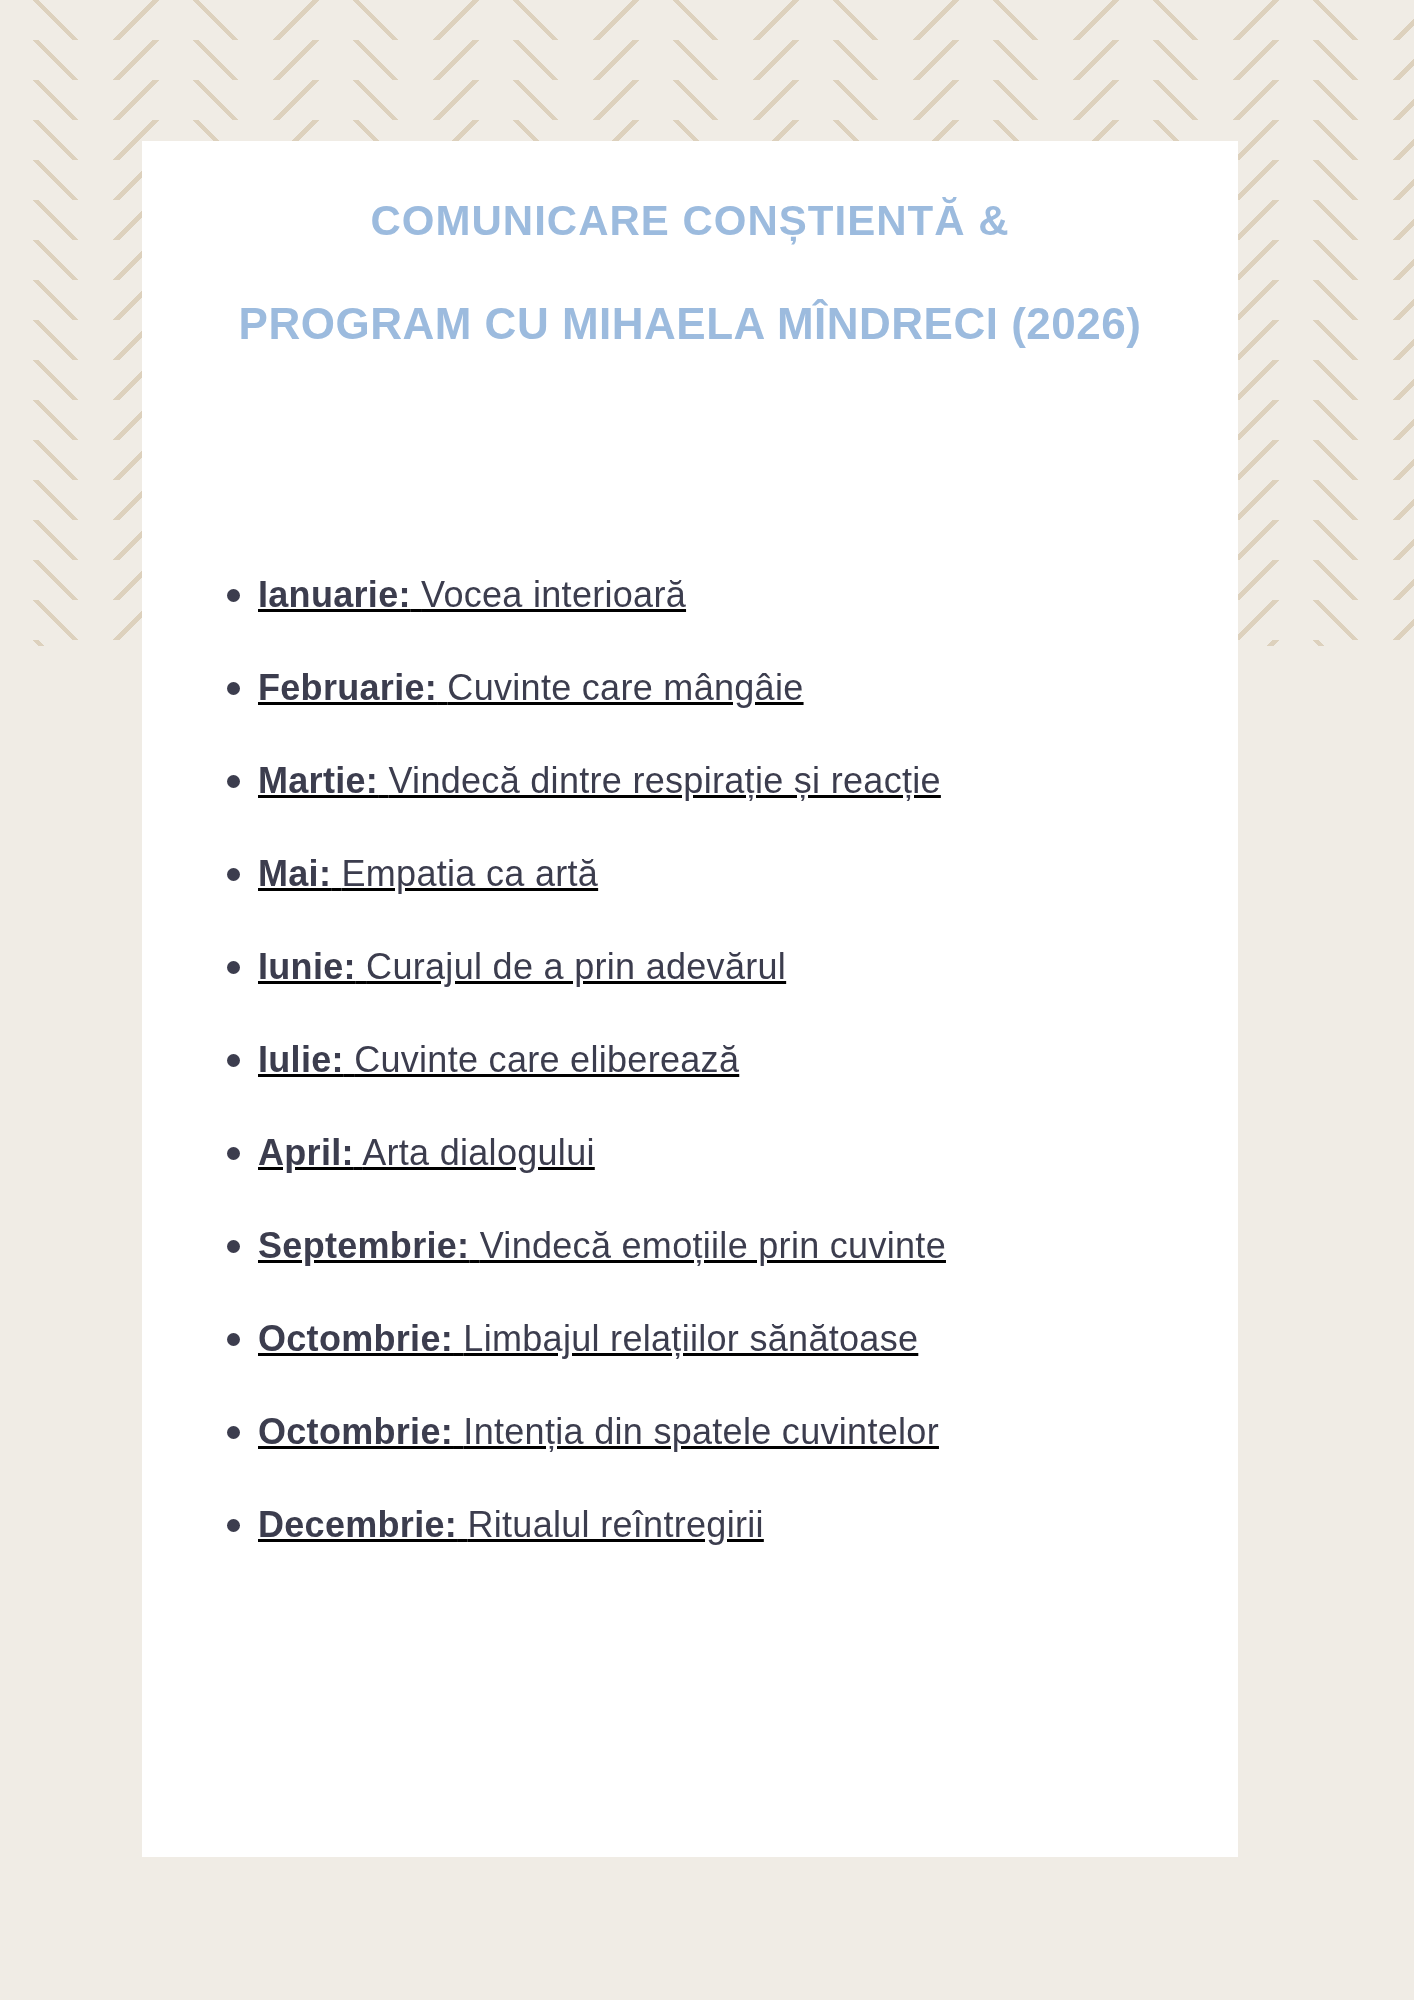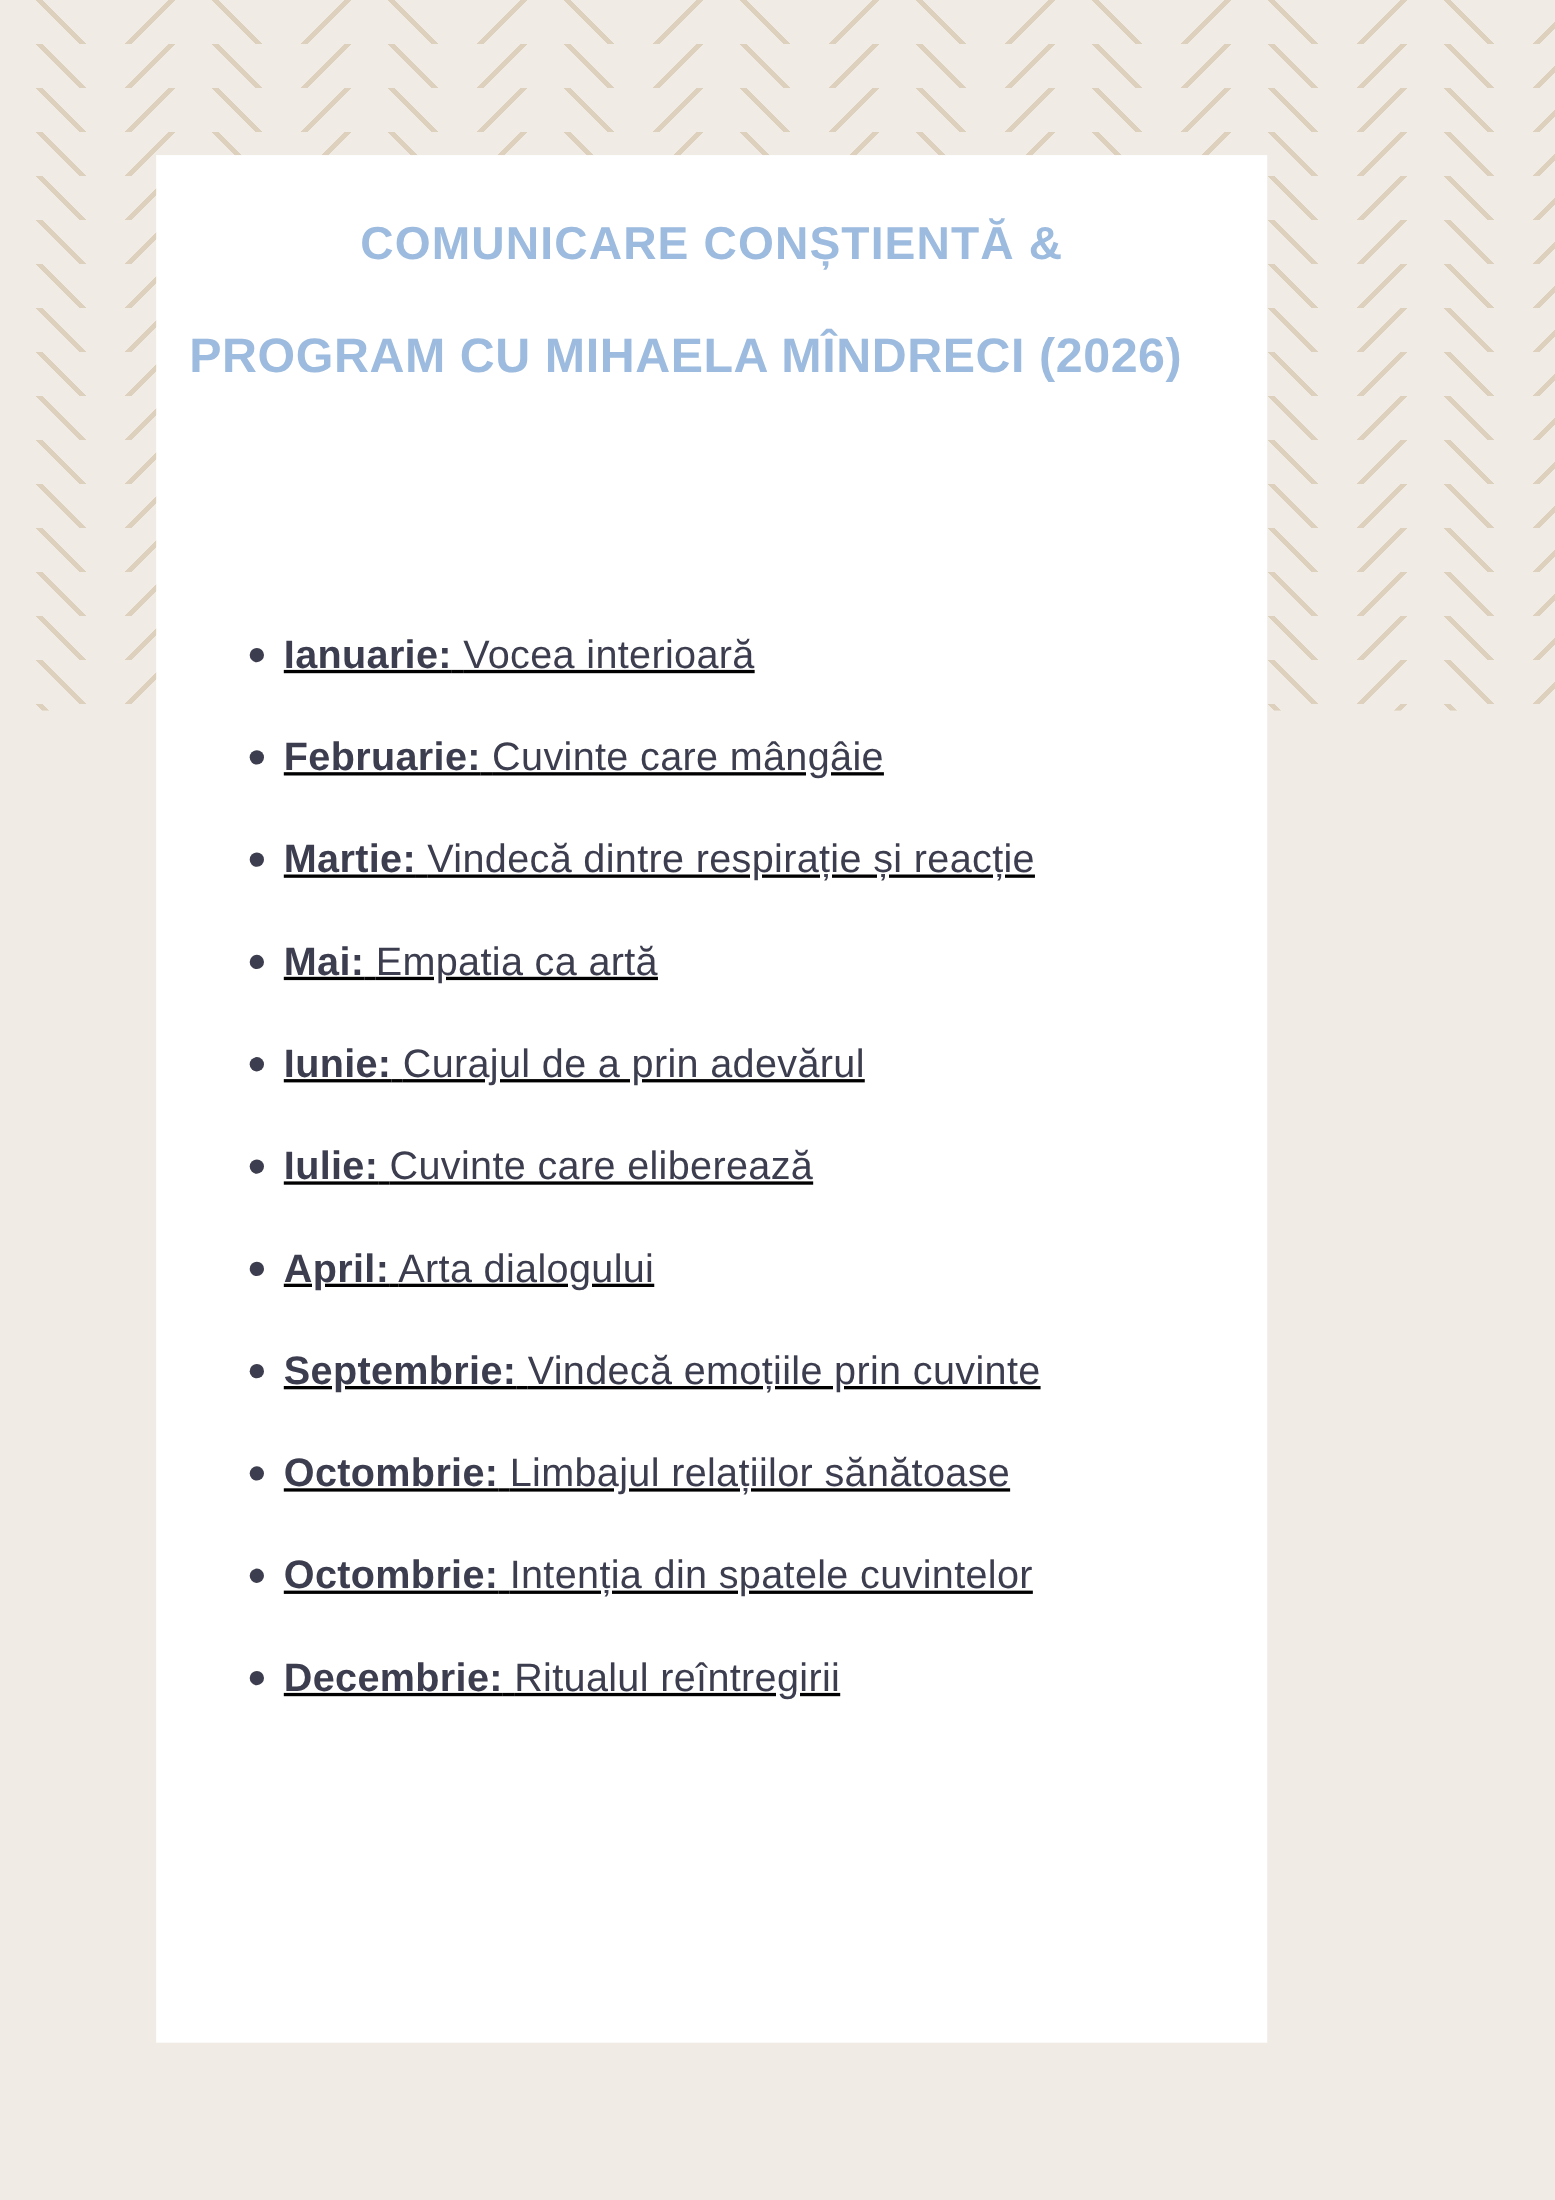--- a/index.html
+++ b/index.html
@@ -23,37 +23,38 @@
       linear-gradient(135deg, transparent 94px, #ddd1bd 94px, #ddd1bd 98.6px, transparent 98.6px);
     background-size: 160px 40px;
     background-position: 20px 0;
     background-repeat: repeat;
   }
 
   .card {
     position: absolute;
     left: 142px;
     top: 141px;
-    width: 1010px;
+    width: 1096px;
     height: 1716px;
     background: #ffffff;
   }
 
   .title {
     margin: 52px 60px 0;
     text-align: center;
     font-size: 42px;
     line-height: 55px;
     font-weight: bold;
     letter-spacing: 1px;
     color: #9cbbde;
   }
 
   .subtitle {
     margin: 48px 30px 0;
+    text-align: center;
     font-size: 44px;
     line-height: 56px;
     font-weight: bold;
     letter-spacing: 0.5px;
     color: #9cbbde;
   }
 
   ul.schedule {
     list-style: none;
     margin: 220px 0 0;

